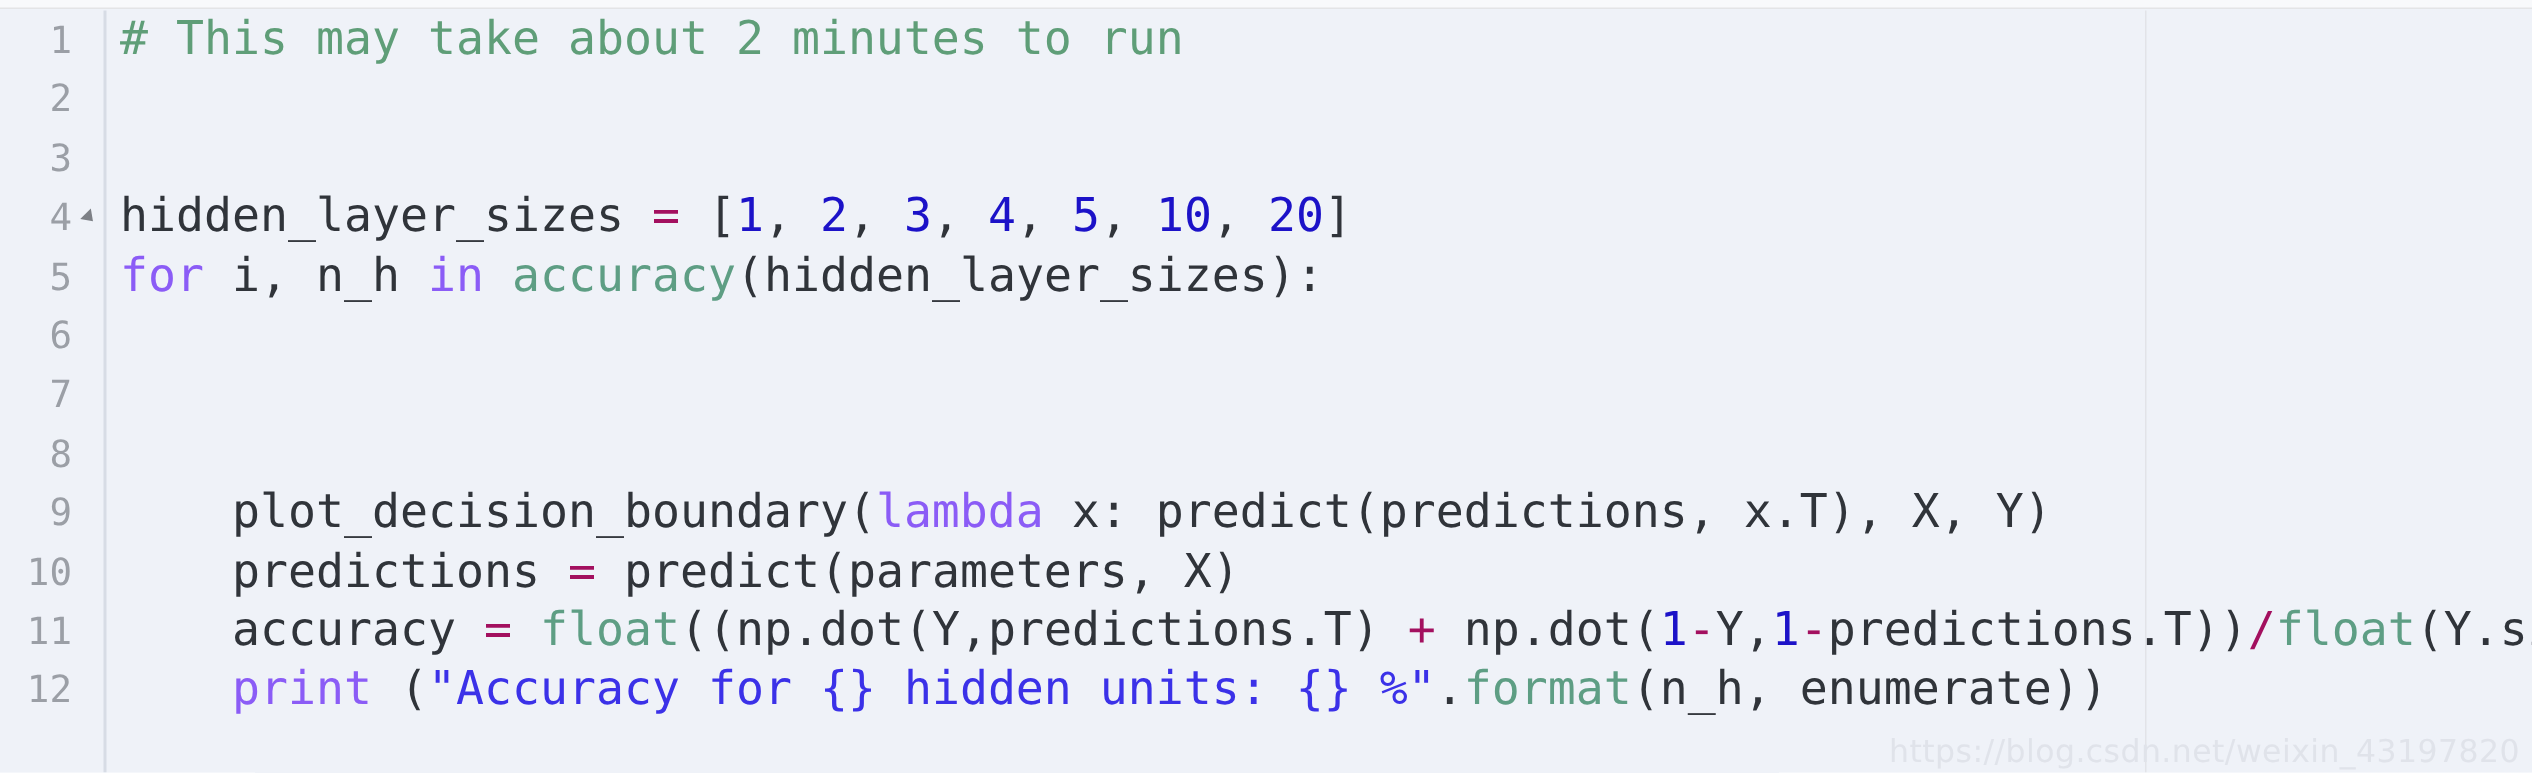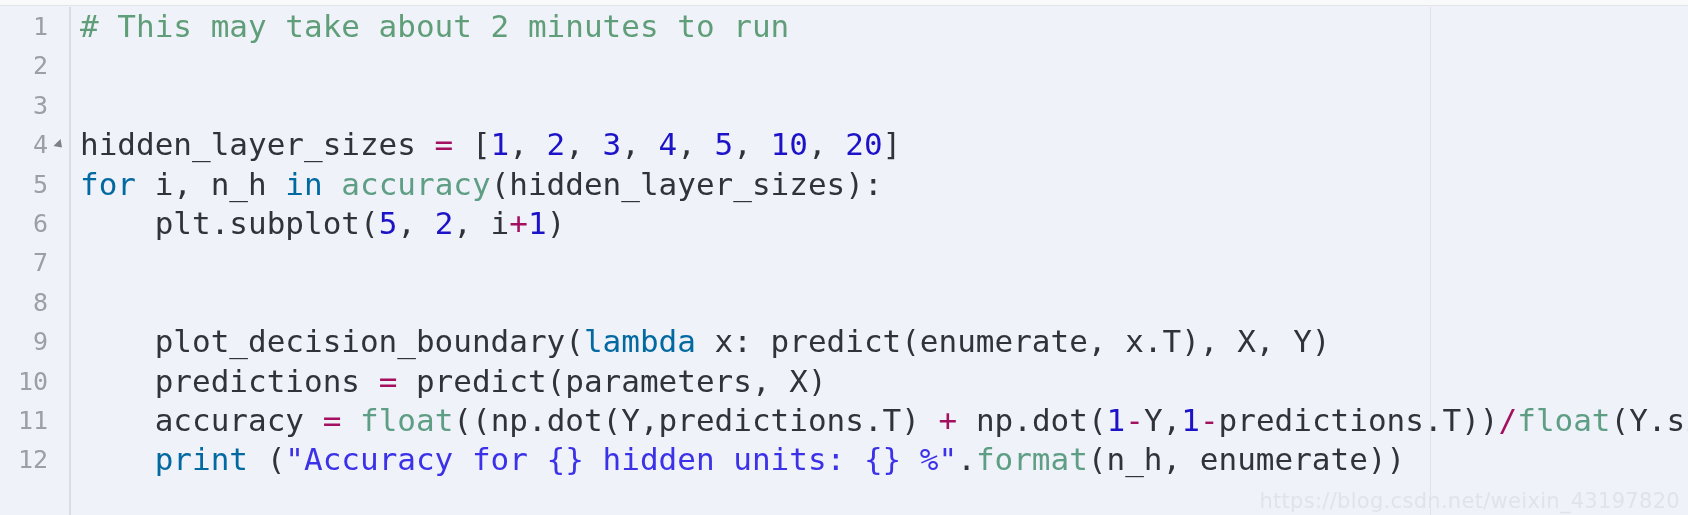--- a/index.html
+++ b/index.html
@@ -100,21 +100,21 @@
     width: 0;
     height: 0;
     border-left: 7px solid #7d8086;
     border-top: 5px solid transparent;
     border-bottom: 5px solid transparent;
     transform: rotate(45deg);
   }
 
   
   .tok-comment  { color: #5f9e78; }
-  .tok-keyword  { color: #0369a1; font-weight: 500; }
+  .tok-keyword  { color: #8b5cf6; font-weight: 500; }
   .tok-builtin  { color: #5e9e84; }
   .tok-string   { color: #3b31e8; }
   .tok-number   { color: #1c12c8; }
   .tok-operator { color: #a3105f; }
   .tok-plain    { color: #30343a; }
 
   
   #watermark {
     position: absolute;
     right: 8px;
@@ -137,24 +137,24 @@
   <div id="gutter-divider"></div>
 
   <div id="ruler"></div>
 
   <div id="lines">
       <div class="code-line"><span class="lineno">1</span><span class="codetext"><span class="tok-comment"># This may take about 2 minutes to run</span></span></div>
       <div class="code-line"><span class="lineno">2</span><span class="codetext"></span></div>
       <div class="code-line"><span class="lineno">3</span></div>
       <div class="code-line"><span class="lineno">4</span><span class="fold-marker"></span><span class="codetext"><span class="tok-plain">hidden_layer_sizes </span><span class="tok-operator">=</span><span class="tok-plain"> [</span><span class="tok-number">1</span><span class="tok-plain">, </span><span class="tok-number">2</span><span class="tok-plain">, </span><span class="tok-number">3</span><span class="tok-plain">, </span><span class="tok-number">4</span><span class="tok-plain">, </span><span class="tok-number">5</span><span class="tok-plain">, </span><span class="tok-number">10</span><span class="tok-plain">, </span><span class="tok-number">20</span><span class="tok-plain">]</span></span></div>
       <div class="code-line"><span class="lineno">5</span><span class="codetext"><span class="tok-keyword">for</span><span class="tok-plain"> i, n_h </span><span class="tok-keyword">in</span><span class="tok-plain"> </span><span class="tok-builtin">accuracy</span><span class="tok-plain">(hidden_layer_sizes):</span></span></div>
-      <div class="code-line"><span class="lineno">6</span><span class="codetext"><span class="tok-plain">    plt.subplot(</span><span class="tok-number">5</span><span class="tok-plain">, </span><span class="tok-number">2</span><span class="tok-plain">, i</span><span class="tok-operator">+</span><span class="tok-number">1</span><span class="tok-plain">)</span></span></div>
+      <div class="code-line"><span class="lineno">6</span></div>
       <div class="code-line"><span class="lineno">7</span></div>
       <div class="code-line"><span class="lineno">8</span></div>
-      <div class="code-line"><span class="lineno">9</span><span class="codetext"><span class="tok-plain">    plot_decision_boundary(</span><span class="tok-keyword">lambda</span><span class="tok-plain"> x: predict(enumerate, x.T), X, Y)</span></span></div>
+      <div class="code-line"><span class="lineno">9</span><span class="codetext"><span class="tok-plain">    plot_decision_boundary(</span><span class="tok-keyword">lambda</span><span class="tok-plain"> x: predict(predictions, x.T), X, Y)</span></span></div>
       <div class="code-line"><span class="lineno">10</span><span class="codetext"><span class="tok-plain">    predictions </span><span class="tok-operator">=</span><span class="tok-plain"> predict(parameters, X)</span></span></div>
       <div class="code-line"><span class="lineno">11</span><span class="codetext"><span class="tok-plain">    accuracy </span><span class="tok-operator">=</span><span class="tok-plain"> </span><span class="tok-builtin">float</span><span class="tok-plain">((np.dot(Y,predictions.T) </span><span class="tok-operator">+</span><span class="tok-plain"> np.dot(</span><span class="tok-number">1</span><span class="tok-operator">-</span><span class="tok-plain">Y,</span><span class="tok-number">1</span><span class="tok-operator">-</span><span class="tok-plain">predictions.T))</span><span class="tok-operator">/</span><span class="tok-builtin">float</span><span class="tok-plain">(Y.size)</span><span class="tok-operator">*</span><span class="tok-number">100</span><span class="tok-plain">)</span></span></div>
       <div class="code-line"><span class="lineno">12</span><span class="codetext"><span class="tok-plain">    </span><span class="tok-keyword">print</span><span class="tok-plain"> (</span><span class="tok-string">"Accuracy for {} hidden units: {} %"</span><span class="tok-plain">.</span><span class="tok-builtin">format</span><span class="tok-plain">(n_h, enumerate))</span></span></div>
     </div>
 
   <div id="watermark">https://blog.csdn.net/weixin_43197820</div>
 
 </div>
 
 </body></html>

